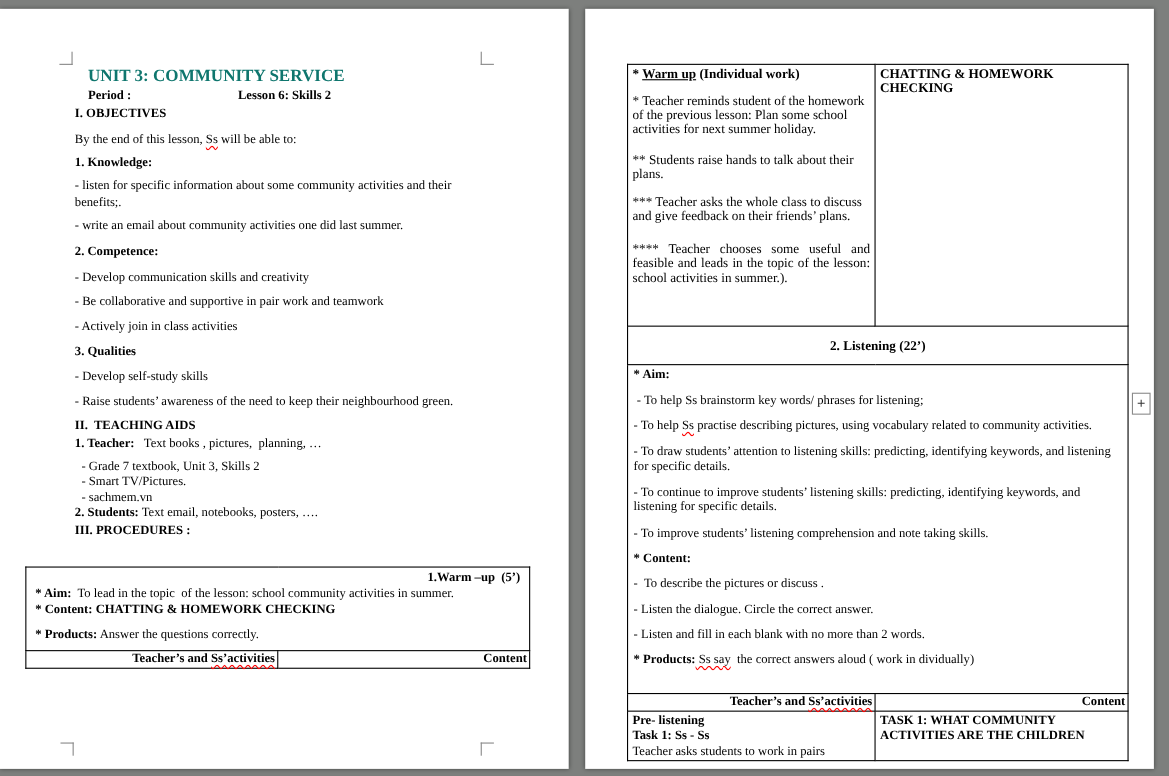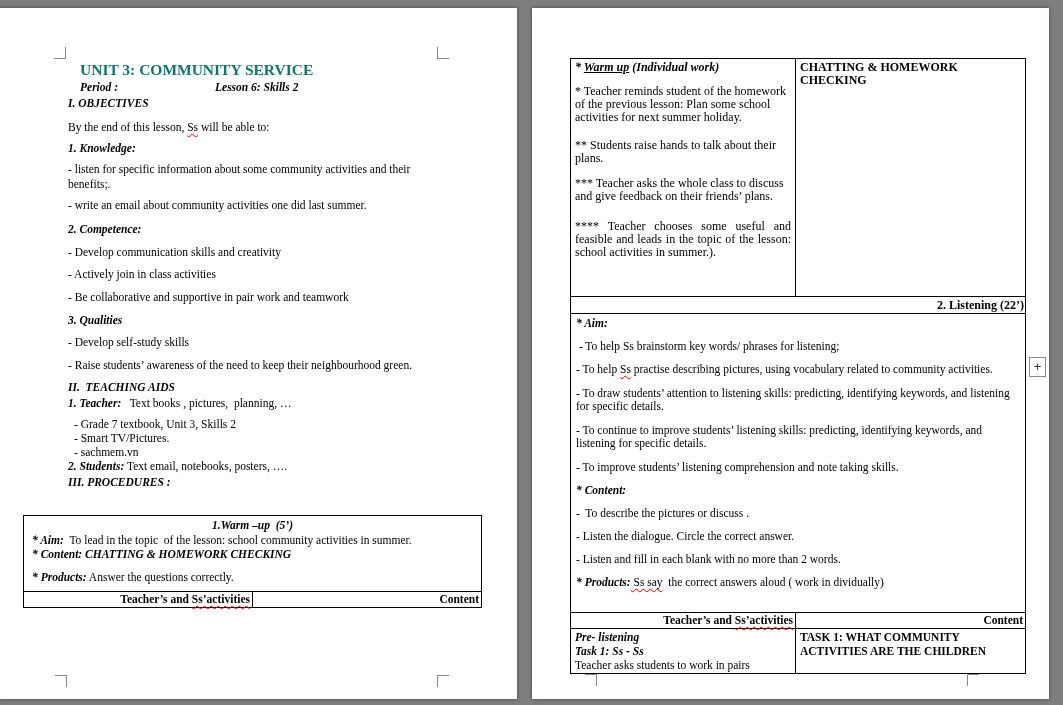--- a/index.html
+++ b/index.html
@@ -5,22 +5,22 @@
   * { box-sizing: border-box; }
   html, body { margin:0; padding:0; width:1063px; height:705px; overflow:hidden; }
   body { background:#7d7f7d; font-family:"Liberation Serif","DejaVu Serif",serif; color:#000; }
 
   .page { position:absolute; top:8px; width:517px; height:691px; background:#ffffff;
           box-shadow:0 0 4px rgba(0,0,0,0.45); }
   #page1 { left:0; }
   #page2 { left:532px; }
 
   p { margin:0; font-size:11.5px; line-height:15px; white-space:pre-wrap; }
-  .b { font-weight:bold;font-style:italic; }
-  .center { text-align:center; }
+  .b { font-weight:bold; }
+  .center { text-align:right; }
   .just { text-align:justify; }
   .u { text-decoration:underline; }
   .spell { text-decoration-line:underline; text-decoration-style:wavy;
            text-decoration-color:#ff0000; text-decoration-thickness:1px; text-underline-offset:2px; }
 
   .mb1{margin-bottom:1px}.mb6{margin-bottom:6px}.mb7{margin-bottom:7px}.mb8{margin-bottom:8px}
   .mb9{margin-bottom:9px}.mb10{margin-bottom:10px}.mb11{margin-bottom:11px}.mb12{margin-bottom:12px}
   .mb14{margin-bottom:17px}.mb15{margin-bottom:15px}.tight{margin-bottom:0}
 
   
@@ -35,21 +35,21 @@
 
   .p1-table { position:absolute; left:23px; top:507px; width:459px; }
   .p1-merged { height:76px; padding:2px 8px; }
   .p1-merged p { line-height:14px; }
   .hdr td { height:16px; padding:0 2px; text-align:right; font-weight:bold; font-size:11.5px; line-height:15px; }
 
   
   .p2-table { position:absolute; left:38px; top:50px; width:456px; }
   .rowA td { height:238px; padding:2px 4px; }
   .rowA p { font-size:12px; line-height:13px; }
-  .lis-title { height:17px; text-align:right; font-weight:bold; padding:1px; font-size:12px; line-height:14px; }
+  .lis-title { height:17px; text-align:center; font-weight:bold; padding:10px; font-size:12px; line-height:14px; }
   .lis-cell { height:299px; padding:3px 5px; }
   .lis-cell p { font-size:11.5px; line-height:13px; }
   .rowE td { height:44px; padding:1px 4px; }
   .rowE p { font-size:11.5px; line-height:14px; }
   .chead  { font-size:13.5px; line-height:15px; font-weight:bold; max-width:200px; }
   .chead2 { font-size:13px;  line-height:15px; font-weight:bold; }
   .line { display:block; }
 
   
   .crop { position:absolute; width:12px; height:12px; }
@@ -87,22 +87,22 @@
       <p class="b mb9">I. OBJECTIVES</p>
 
       <p class="mb6"><span>By the end of this lesson, </span><span class="spell">Ss</span><span> will be able to:</span></p>
 
       <p class="b mb6">1. Knowledge:</p>
       <p class="mb6">- listen for specific information about some community activities and their benefits;.</p>
       <p class="mb9">- write an email about community activities one did last summer.</p>
 
       <p class="b mb8">2. Competence:</p>
       <p class="mb7">- Develop communication skills and creativity</p>
+      <p class="mb8">- Be collaborative and supportive in pair work and teamwork</p>
       <p class="mb8">- Actively join in class activities</p>
-      <p class="mb8">- Be collaborative and supportive in pair work and teamwork</p>
 
       <p class="b mb7">3. Qualities</p>
       <p class="mb8">- Develop self-study skills</p>
       <p class="mb7">- Raise students’ awareness of the need to keep their neighbourhood green.</p>
 
       <p class="b mb1">II.  TEACHING AIDS</p>
       <p class="mb6"><span class="b">1. Teacher:</span><span>   Text books , pictures,  planning, …</span></p>
       <p class="ti">- Grade 7 textbook, Unit 3, Skills 2</p>
       <p class="ti">- Smart TV/Pictures.</p>
       <p class="ti mb1">- sachmem.vn</p>

